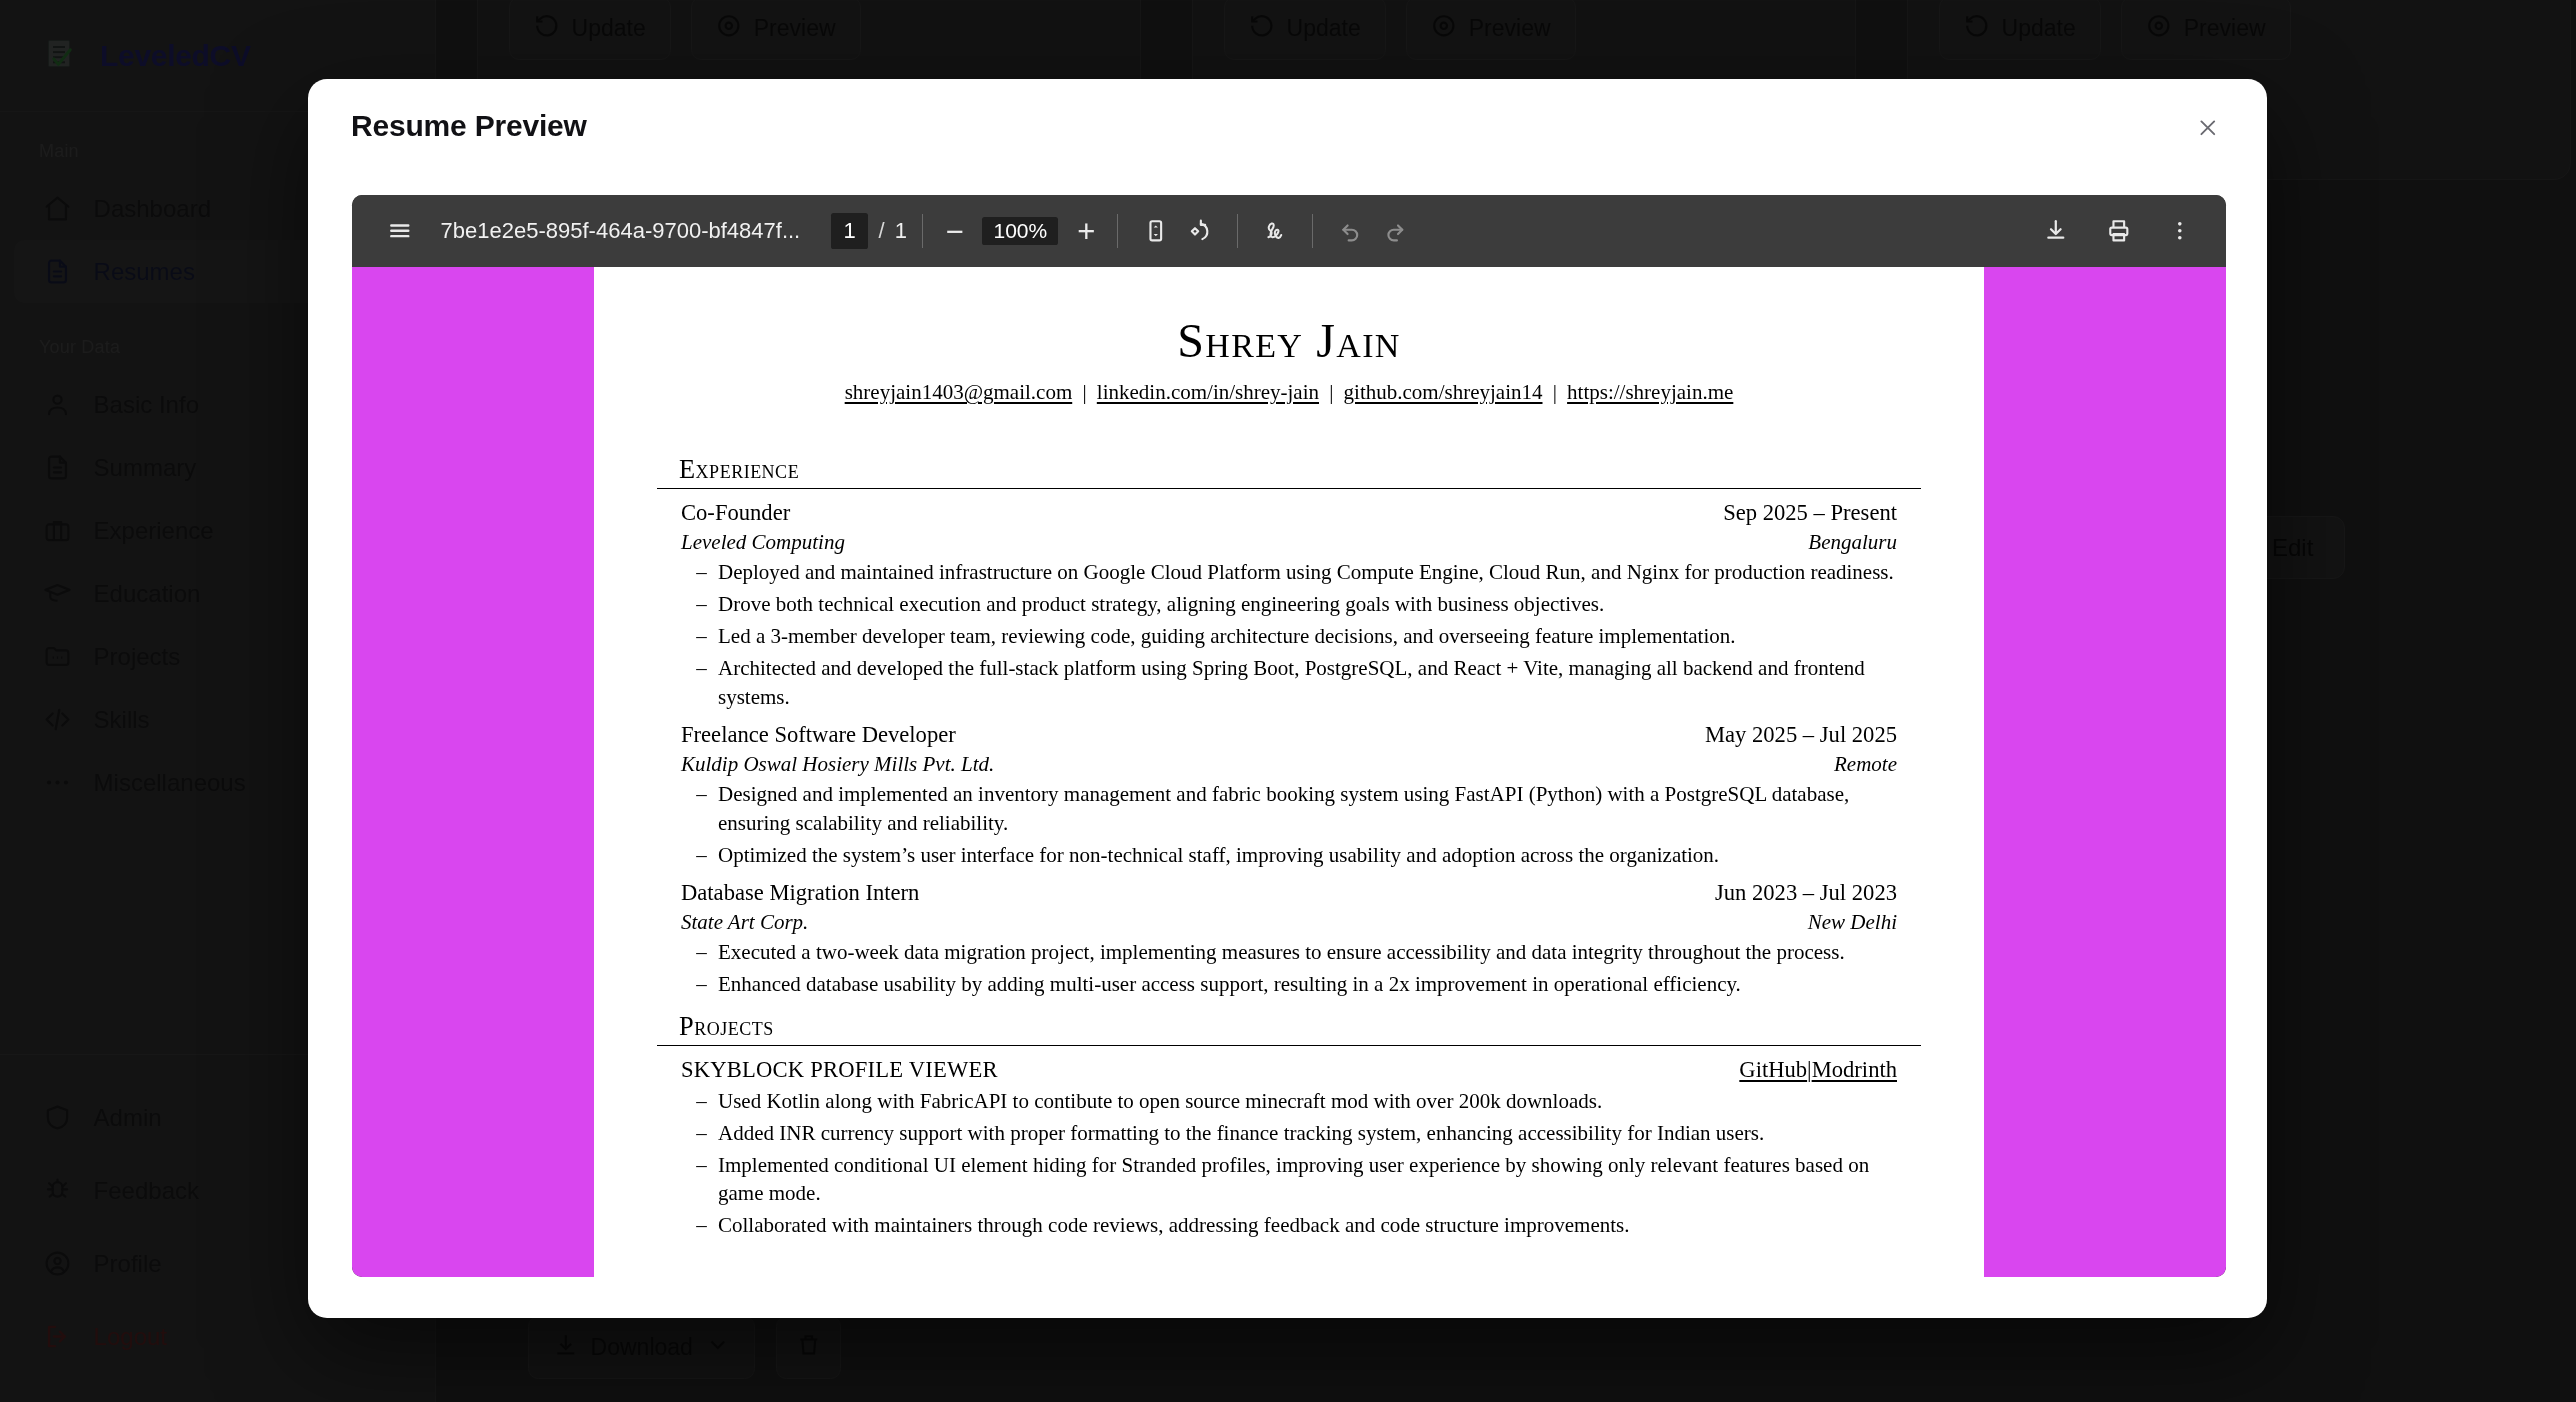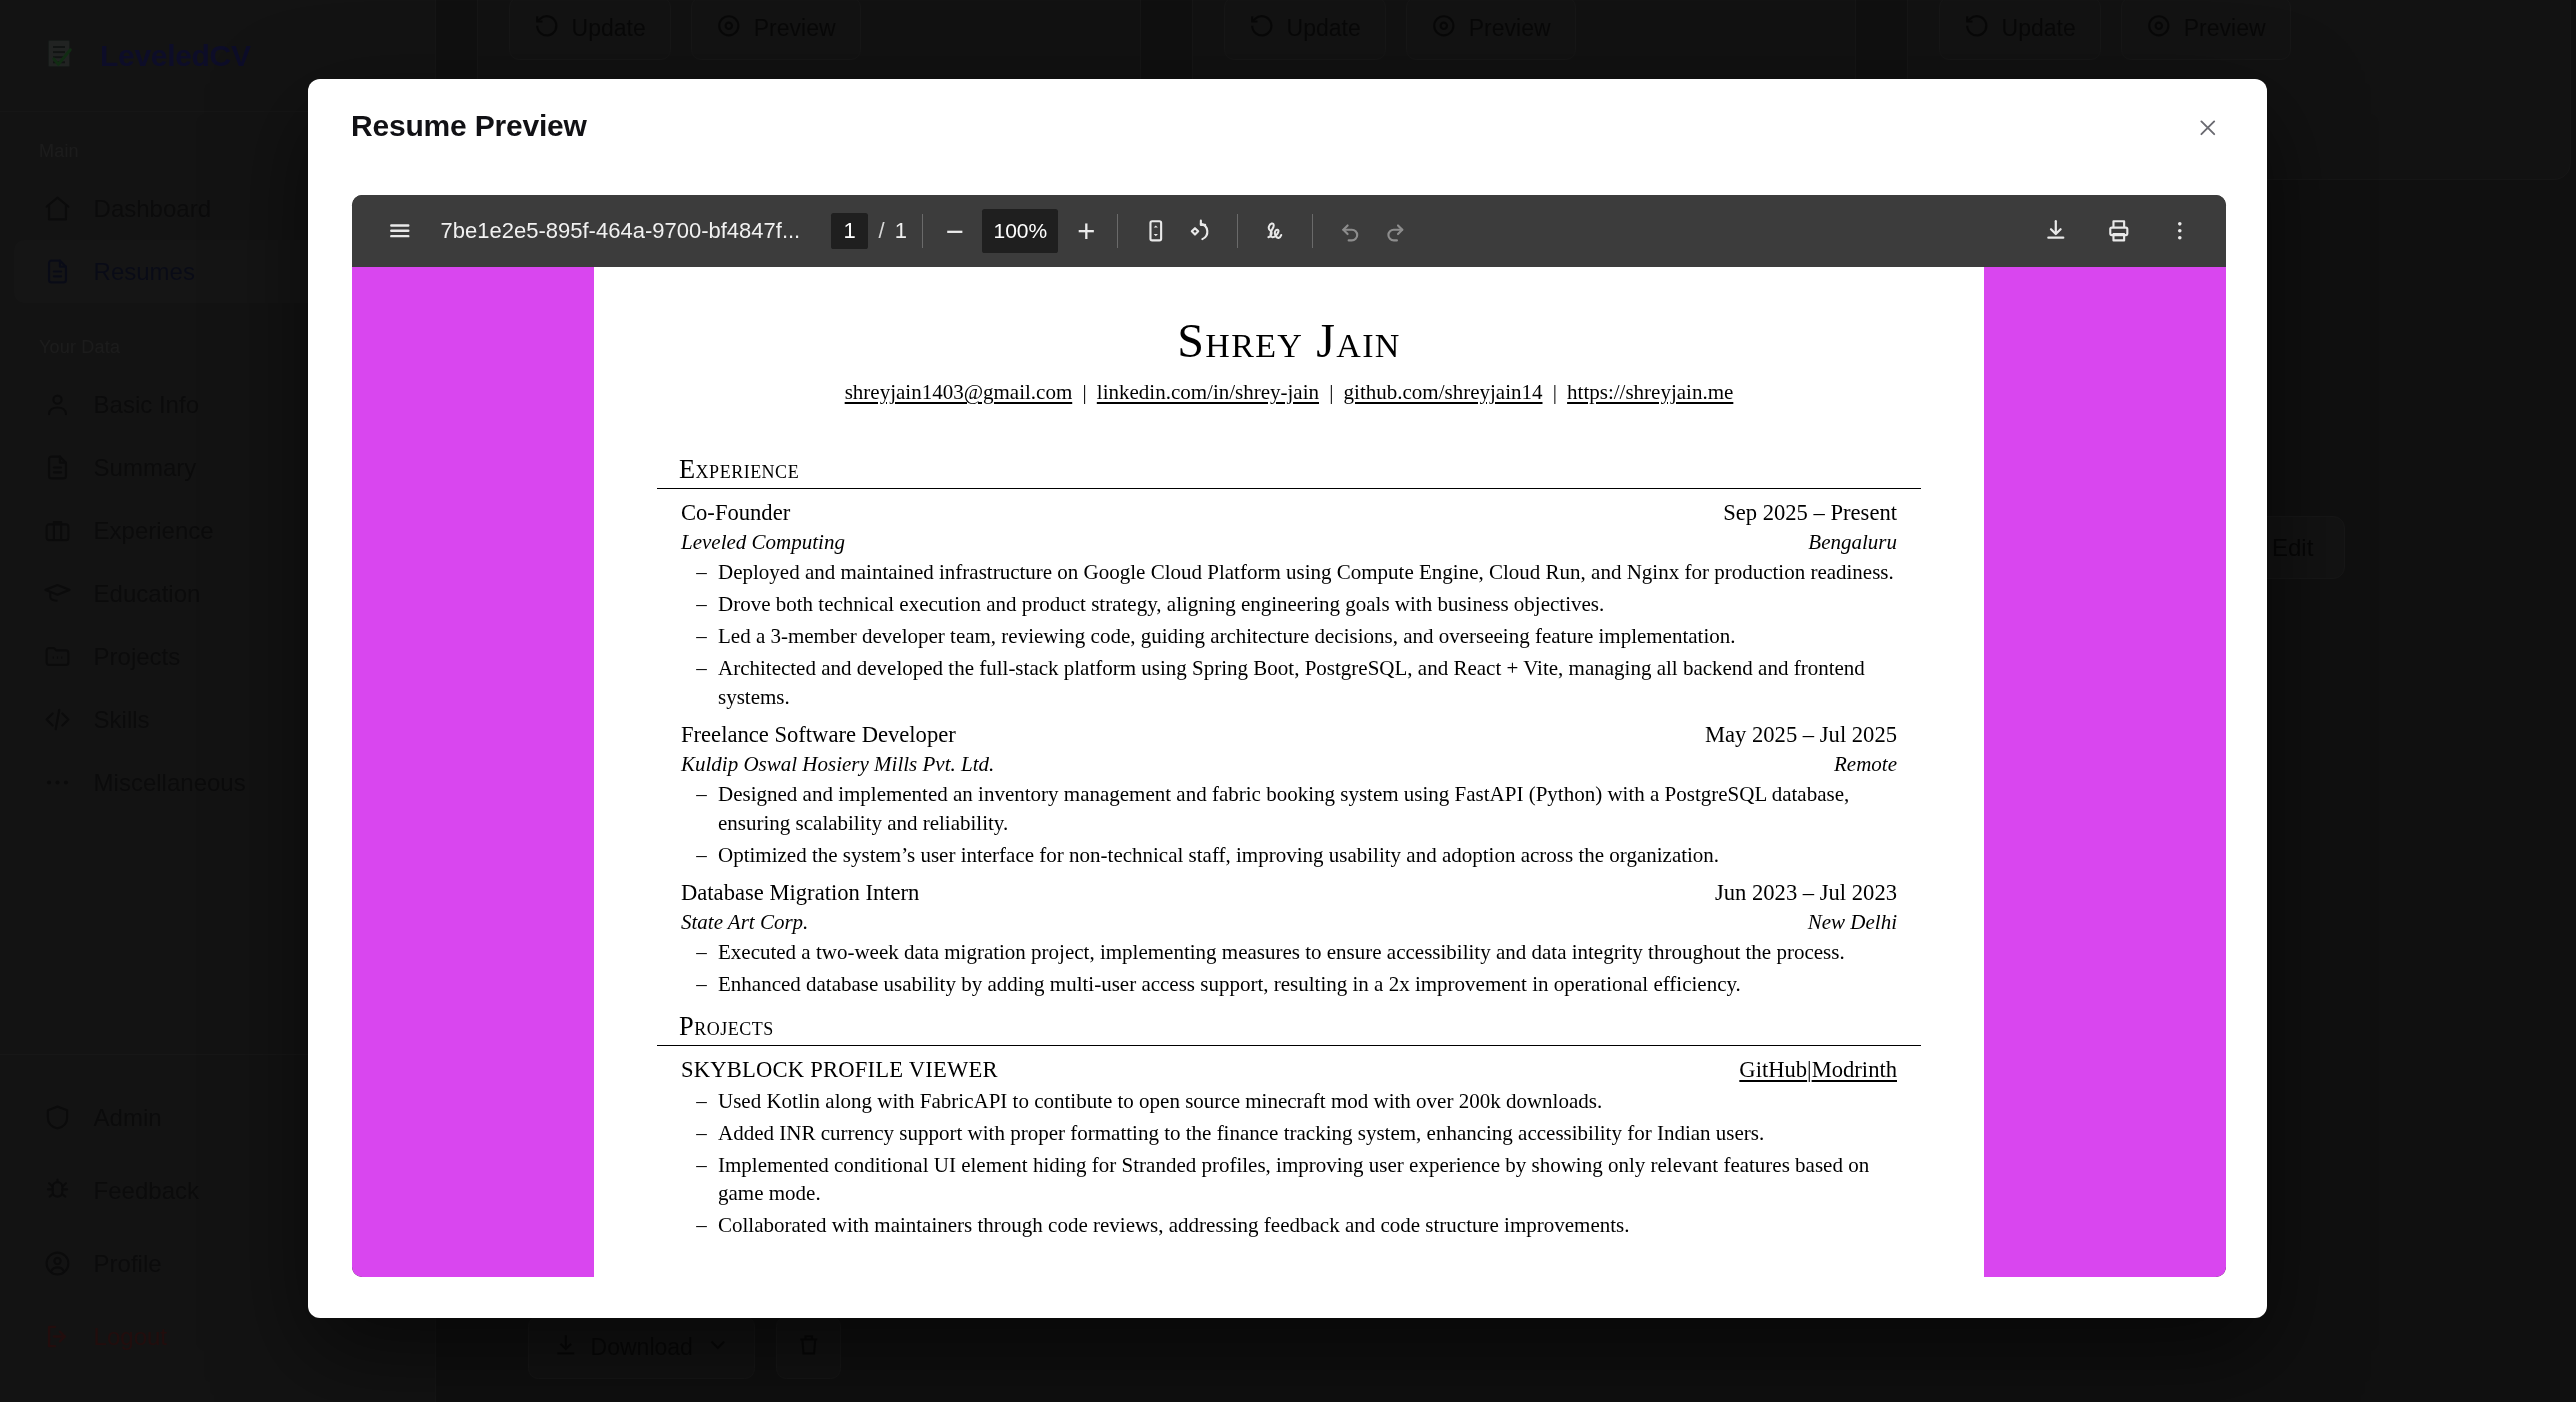--- a/index.html
+++ b/index.html
@@ -111,21 +111,21 @@
     position: absolute; inset: 0;
     background: rgba(0,0,0,0.62);
   }
 
   
   #modal {
     position: absolute;
     left: 308px; top: 79px;
     width: 1959px; height: 1239px;
     background: #ffffff;
-    border-radius: 12px;
+    border-radius: 19px;
     box-shadow: 0 34px 94px rgba(0,0,0,.55);
     overflow: hidden;
   }
   #modal-header {
     height: 94px;
     display: flex; align-items: center;
     padding: 0 43px 0 43px;
     position: relative;
   }
   #modal-title {
@@ -177,21 +177,21 @@
     border-radius: 2.6px; font-size: 22px;
   }
   #page-sep { color: #d8d8d8; }
   .tb-divider {
     width: 0.9px; height: 34px; background: #6a6a6a;
     margin: 0 15.3px;
   }
   #zoom-group { display: flex; align-items: center; gap: 12px; }
   #zoom-value {
     background: #1f1f1f; color: #fff;
-    height: 44px; padding: 0 11px;
+    height: 28px; padding: 0 11px;
     display: flex; align-items: center; justify-content: center;
     border-radius: 2.6px; font-size: 21px;
   }
   .tb-plusminus { font-size: 31px; line-height: 1; color: #ececec; width: 32px; text-align:center;}
   #tb-spacer { flex: 1 1 auto; }
   #pdf-canvas-area {
     position: absolute; left: 0; top: 72px; right: 0; bottom: 0;
     background: #d946ef;
     display: flex; justify-content: center;
   }

